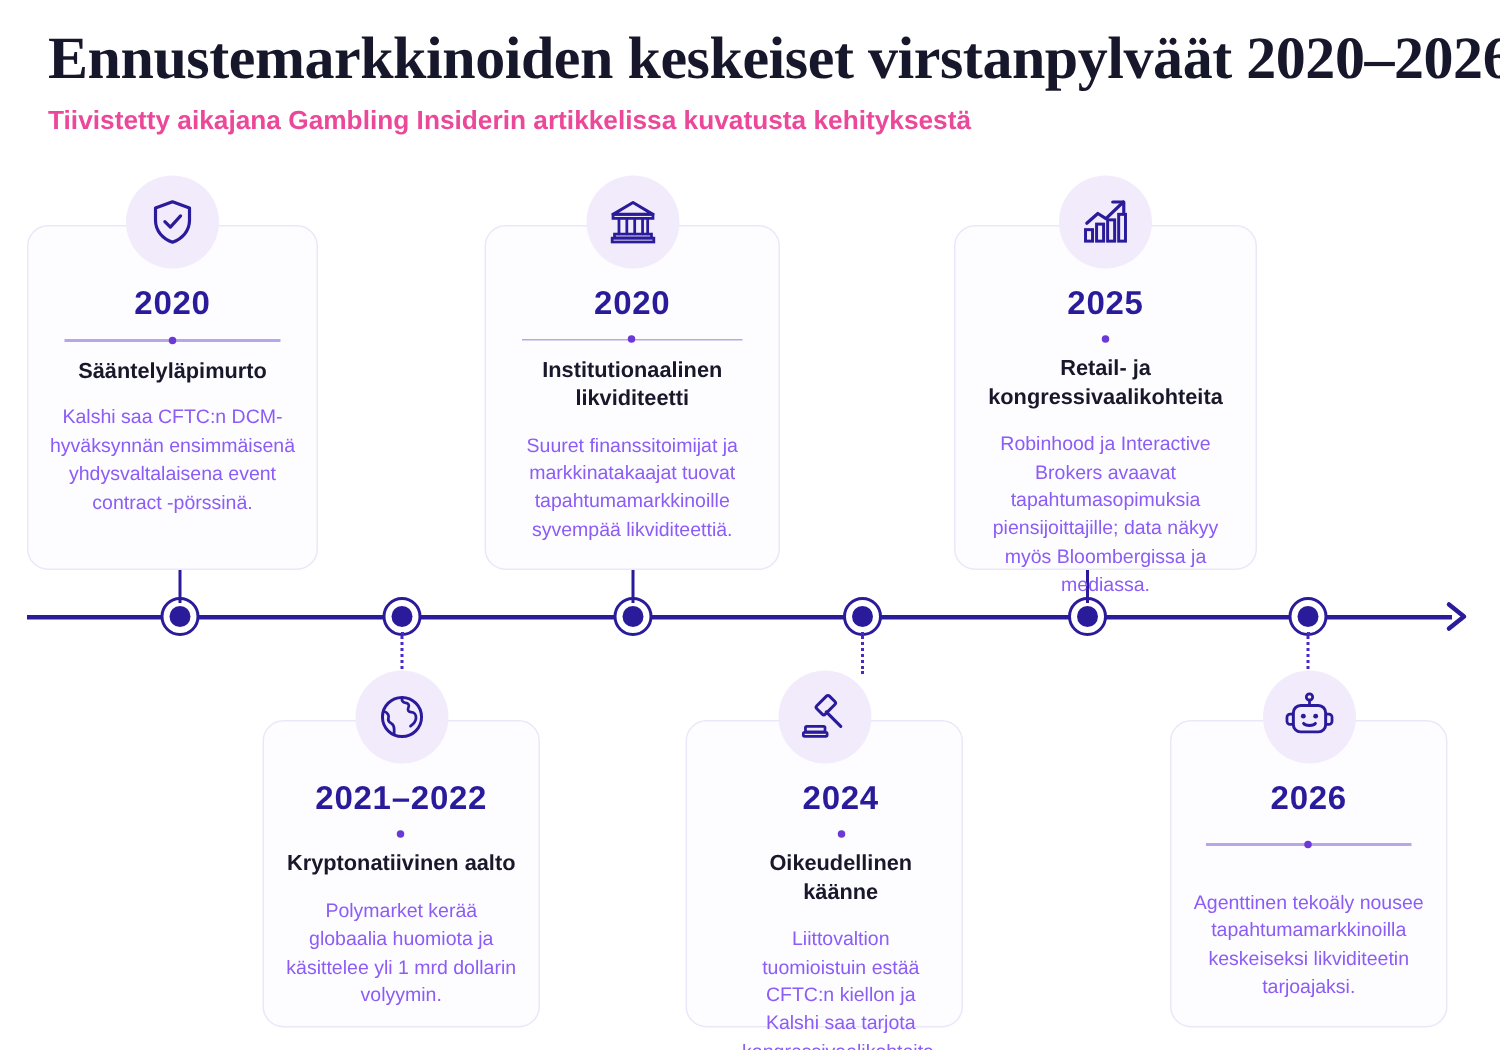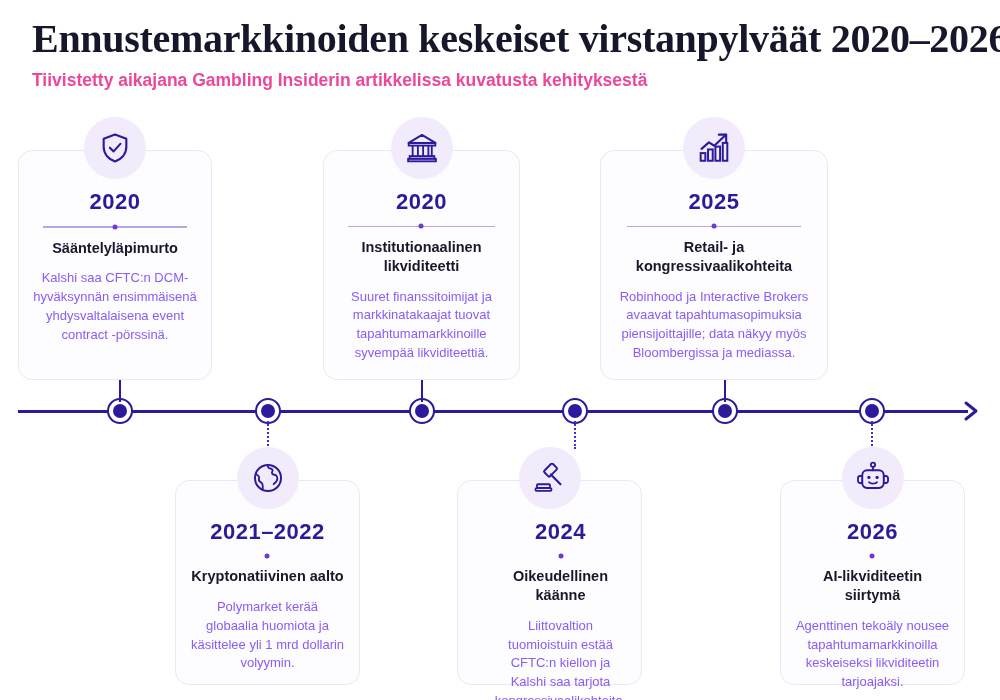--- a/index.html
+++ b/index.html
@@ -256,21 +256,21 @@
       <rect x="2.8" y="16.4" width="9.2" height="2.6" rx="0.7" stroke="#2a1b9a" stroke-width="1.3"></rect>
       <rect x="1.8" y="19.2" width="11.2" height="1.9" rx="0.6" stroke="#2a1b9a" stroke-width="1.3"></rect>
     </svg>
   </div>
   <div class="card-year">2024</div>
   <div class="divider"></div>
   <div class="card-head">Oikeudellinen käänne</div>
   <div class="card-body">Liittovaltion tuomioistuin estää CFTC:n kiellon ja Kalshi saa tarjota kongressivaalikohteita.</div>
 </div>
 
-<div class="card top" style="left:600px; width:228px; height:230px;">
+<div class="card top" style="left:636px; width:202px; height:230px;">
   <div class="icon-bubble">
     <svg viewBox="0 0 24 24" fill="none" xmlns="http://www.w3.org/2000/svg">
       <rect x="2.6" y="15.6" width="3.3" height="5.4" stroke="#2a1b9a" stroke-width="1.4"></rect>
       <rect x="7.8" y="13.0" width="3.3" height="8.0" stroke="#2a1b9a" stroke-width="1.4"></rect>
       <rect x="13.0" y="11.0" width="3.3" height="10.0" stroke="#2a1b9a" stroke-width="1.4"></rect>
       <rect x="18.2" y="8.4" width="3.2" height="12.6" stroke="#2a1b9a" stroke-width="1.4"></rect>
       <path d="M3.2 12.6 L8.4 8.0 L12.2 10.4 L20.4 2.6" stroke="#2a1b9a" stroke-width="1.5" stroke-linecap="round" stroke-linejoin="round"></path>
       <path d="M15.4 2.6 H20.6 V7.6" stroke="#2a1b9a" stroke-width="1.5" stroke-linecap="round" stroke-linejoin="round"></path>
     </svg>
   </div>
@@ -288,15 +288,14 @@
       <rect x="4.4" y="6.6" width="15.2" height="12.4" rx="3.4" stroke="#2a1b9a" stroke-width="1.4"></rect>
       <path d="M4.4 10.6 H2.9 A1.5 1.5 0 0 0 1.4 12.1 V14 A1.5 1.5 0 0 0 2.9 15.5 H4.4" stroke="#2a1b9a" stroke-width="1.3" stroke-linejoin="round"></path>
       <path d="M19.6 10.6 H21.1 A1.5 1.5 0 0 1 22.6 12.1 V14 A1.5 1.5 0 0 1 21.1 15.5 H19.6" stroke="#2a1b9a" stroke-width="1.3" stroke-linejoin="round"></path>
       <circle cx="9.1" cy="11.6" r="1.15" fill="#2a1b9a"></circle>
       <circle cx="14.9" cy="11.6" r="1.15" fill="#2a1b9a"></circle>
       <path d="M9.2 15.0 C10.1 16.3 13.9 16.3 14.8 15.0" stroke="#2a1b9a" stroke-width="1.35" stroke-linecap="round"></path>
     </svg>
   </div>
   <div class="card-year">2026</div>
   <div class="divider"></div>
-  <div class="card-head">AI-likviditeetin siirtymä</div>
   <div class="card-body">Agenttinen tekoäly nousee tapahtumamarkkinoilla keskeiseksi likviditeetin tarjoajaksi.</div>
 </div>
 
 </body></html>

